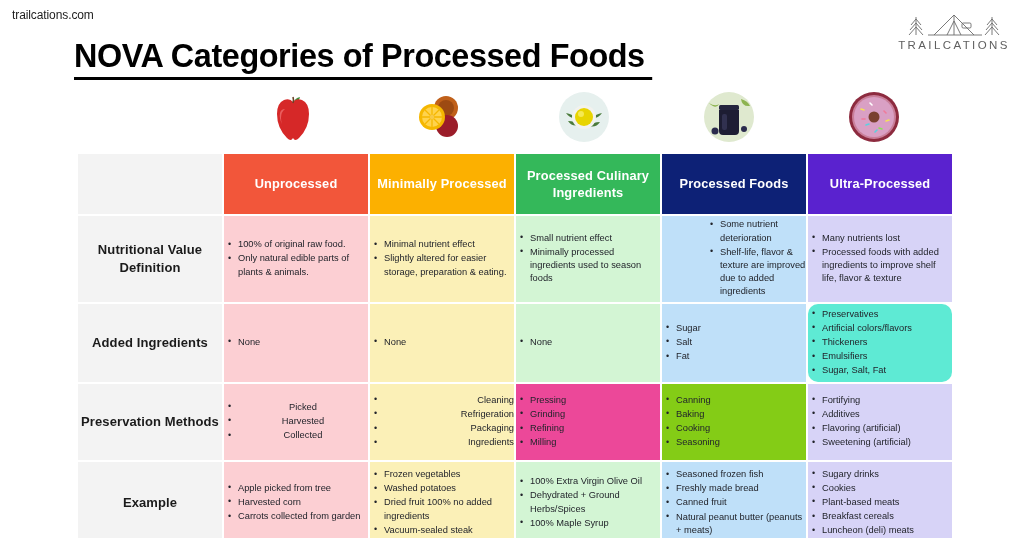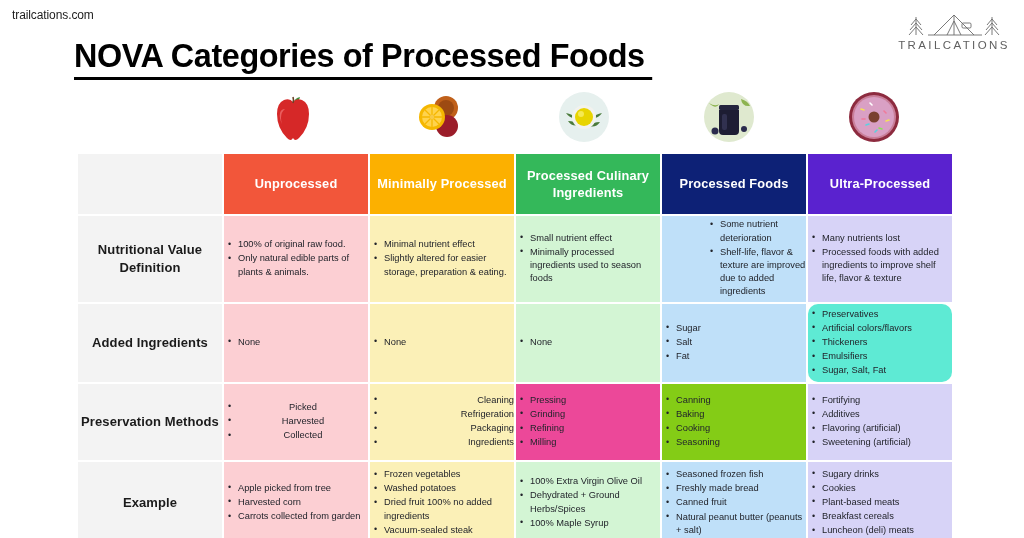--- a/index.html
+++ b/index.html
@@ -385,21 +385,21 @@
             <li>100% Extra Virgin Olive Oil</li>
             <li>Dehydrated + Ground Herbs/Spices</li>
             <li>100% Maple Syrup</li>
           </ul>
         </td>
         <td class="cell" style="background: rgb(191, 224, 249);">
           <ul>
             <li>Seasoned frozen fish</li>
             <li>Freshly made bread</li>
             <li>Canned fruit</li>
-            <li>Natural peanut butter (peanuts + salt)</li>
+            <li>Natural peanut butter (peanuts + meats)</li>
           </ul>
         </td>
         <td class="cell" style="background: rgb(215, 211, 247);">
           <ul>
             <li>Sugary drinks</li>
             <li>Cookies</li>
             <li>Plant-based meats</li>
             <li>Breakfast cereals</li>
             <li>Luncheon (deli) meats</li>
           </ul>

